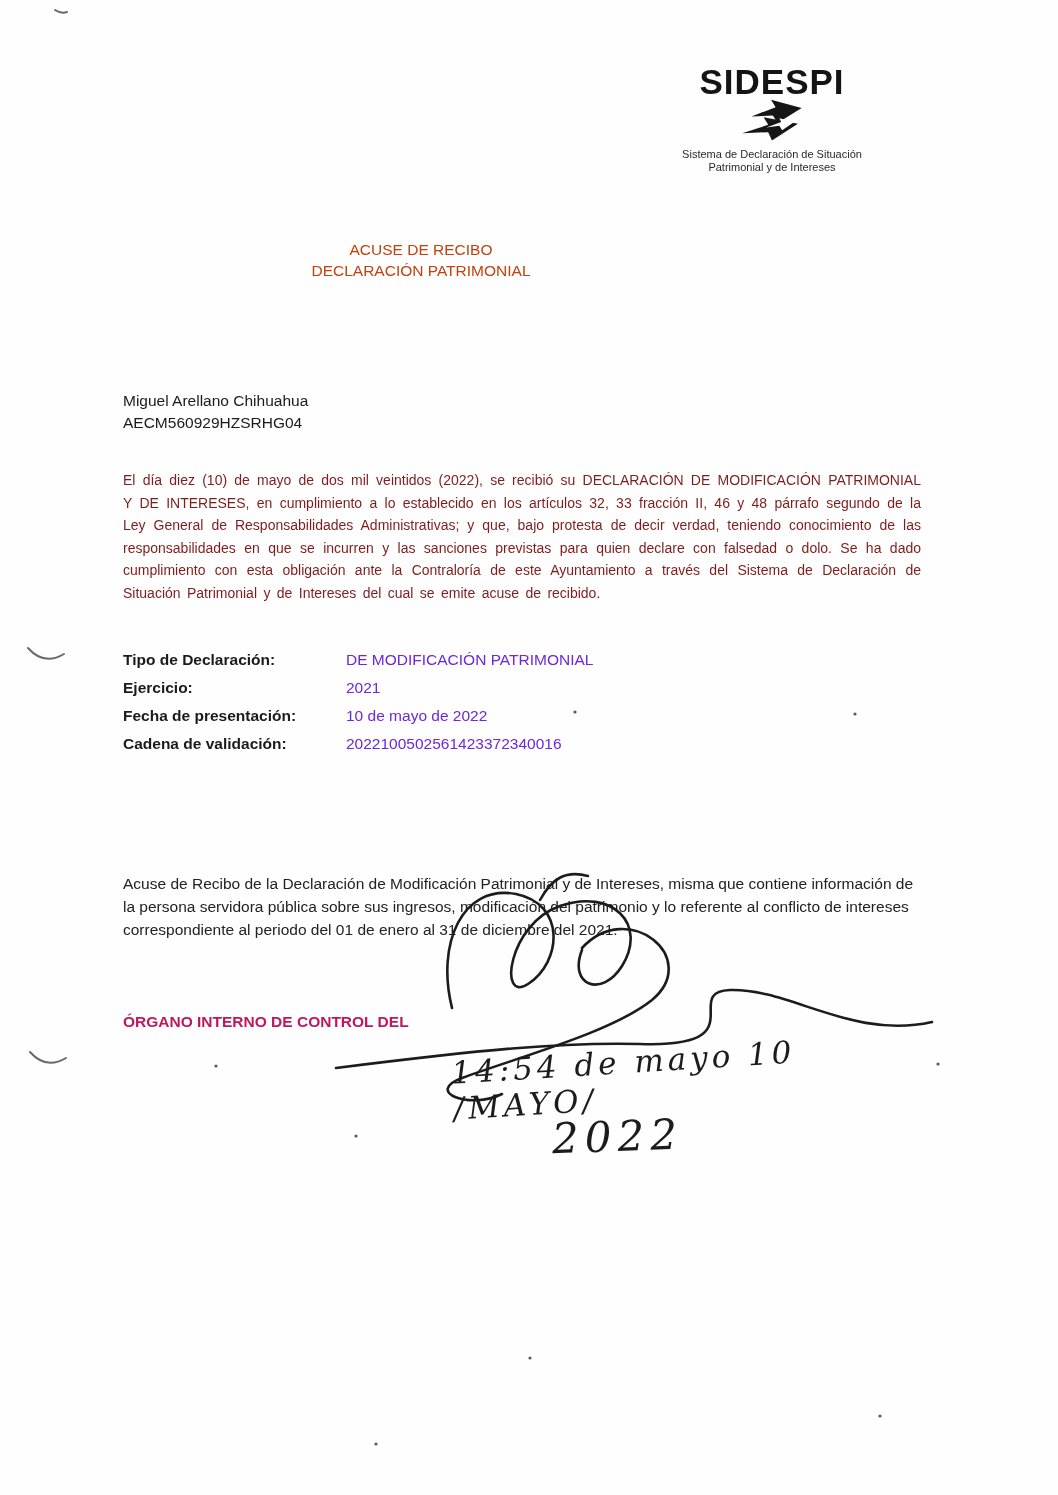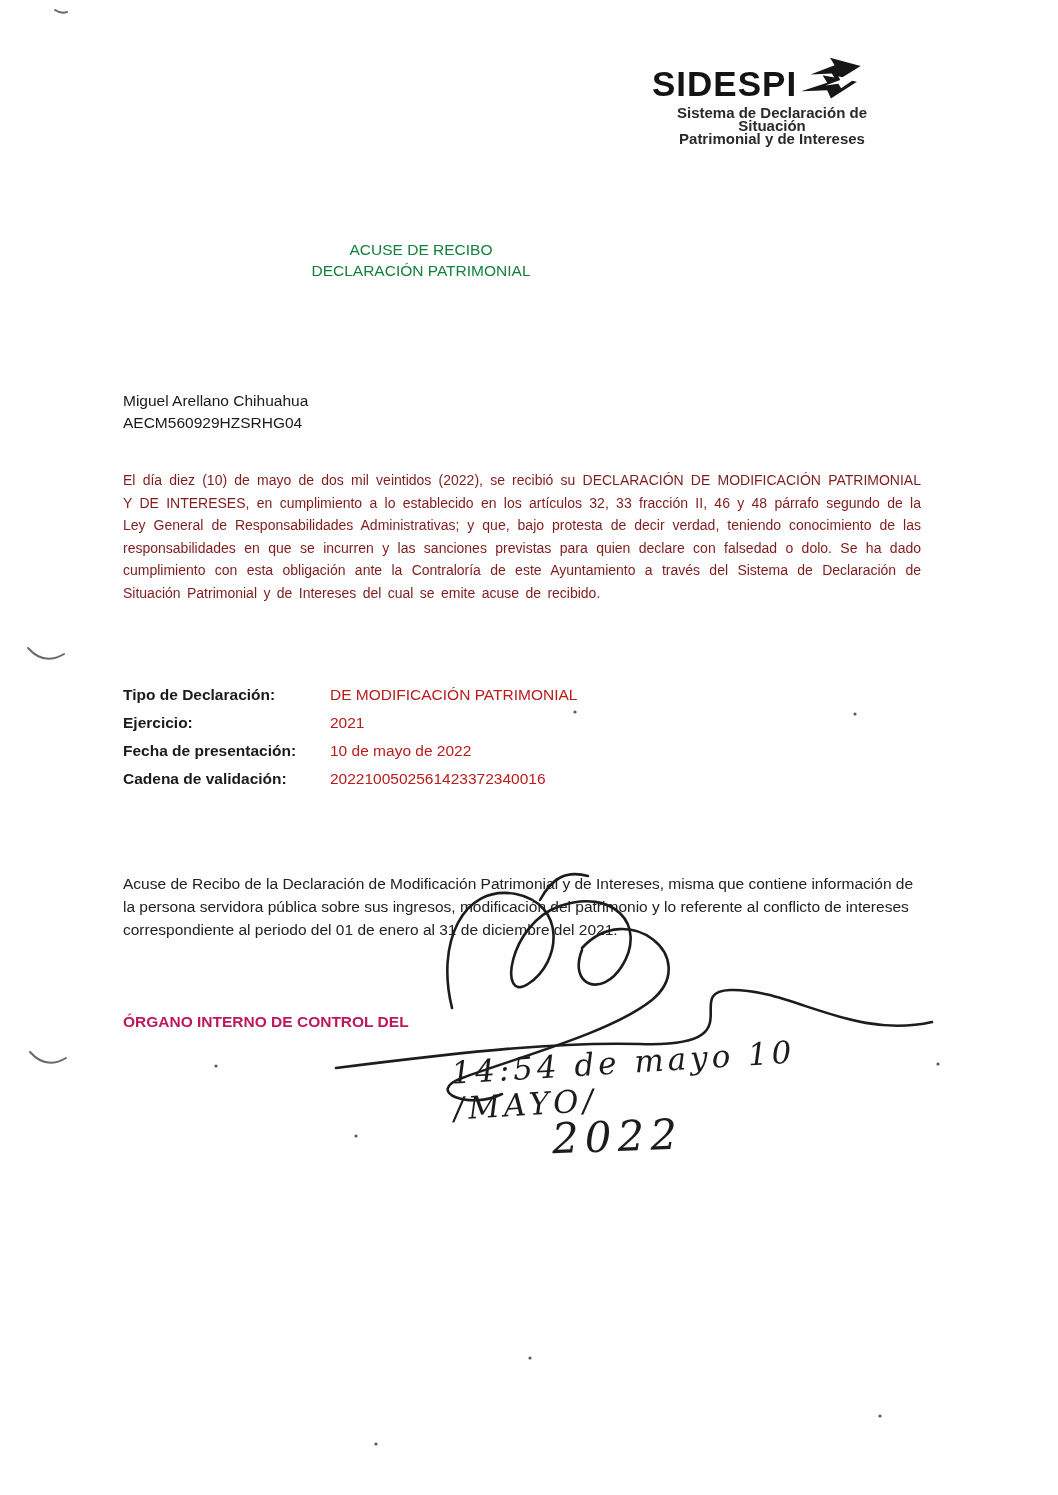--- a/index.html
+++ b/index.html
@@ -7,43 +7,43 @@
     position:relative;
     width:1058px;height:1495px;
     margin:0 auto;
     background:#fefefe;
     font-family:"Liberation Sans", sans-serif;
     color:#1f1f1f;
     overflow:hidden;
   }
   
   .logo{position:absolute;top:62px;left:652px;width:240px;text-align:center;}
-  .logo-row{display:flex;align-items:center;justify-content:flex-start;gap:2px;}
+  .logo-row{display:flex;align-items:center;justify-content:center;gap:2px;flex-direction:column;}
   .logo-title{
     font-size:35px;font-weight:bold;letter-spacing:1px;color:#141414;
     font-family:"Liberation Sans", sans-serif;
   }
   .logo-arrows{width:66px;height:52px;margin-left:-2px;margin-top:-8px;}
-  .logo-sub{font-size:15px;font-weight:bold;color:#2a2a2a;line-height:13px;}
+  .logo-sub{font-size:11px;font-weight:normal;color:#2a2a2a;line-height:13px;}
   
   .doc-title{position:absolute;top:239px;left:0;width:842px;text-align:center;
-    font-size:15.5px;color:#15803d;line-height:21px;}
+    font-size:15.5px;color:#c2410c;line-height:21px;}
   
   .recipient{position:absolute;top:390px;left:123px;font-weight:normal;font-size:15.5px;line-height:22px;color:#1b1b1b;}
   
   .body-par{
     position:absolute;top:455px;left:123px;width:798px;
     font-size:14px;line-height:22.5px;text-align:justify;color:#7f1d1d;
     word-spacing:2.5px;
   }
   
-  .fields{position:absolute;top:685px;left:123px;width:700px;font-size:15.5px;}
+  .fields{position:absolute;top:650px;left:123px;width:700px;font-size:15.5px;}
   .field-row{display:flex;margin-bottom:9px;line-height:19px;}
   .field-label{font-weight:bold;width:207px;flex:0 0 207px;color:#1b1b1b;}
-  .field-value{color:#b91c1c;}
+  .field-value{color:#6d28d9;margin-left:16px;}
   
   .footer-par{
     position:absolute;top:856px;left:123px;width:798px;
     font-size:15.5px;line-height:23px;text-align:left;color:#222;
   }
   
   .org-line{position:absolute;top:1013px;left:123px;font-weight:bold;font-size:15.5px;color:#be185d;}
   
   .ink{position:absolute;top:0;left:0;width:1058px;height:1495px;pointer-events:none;}
   .hw{

